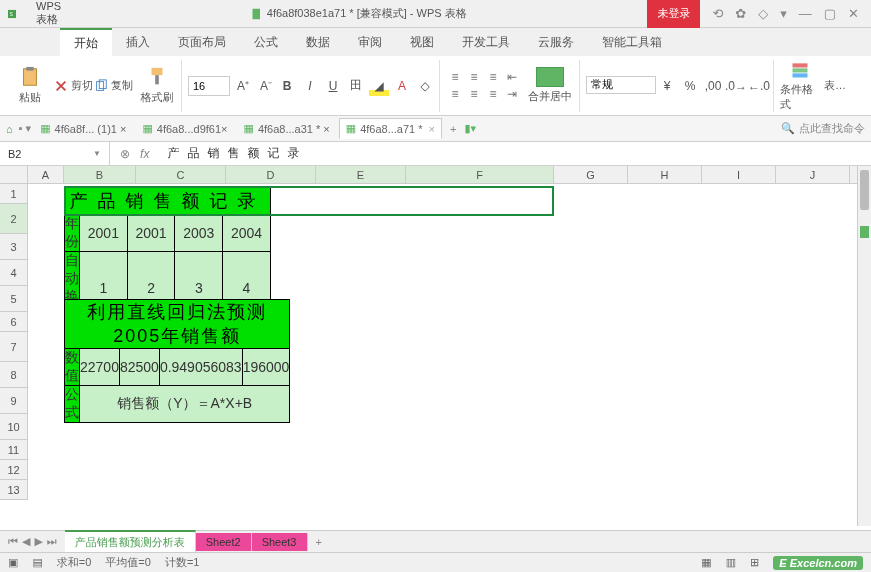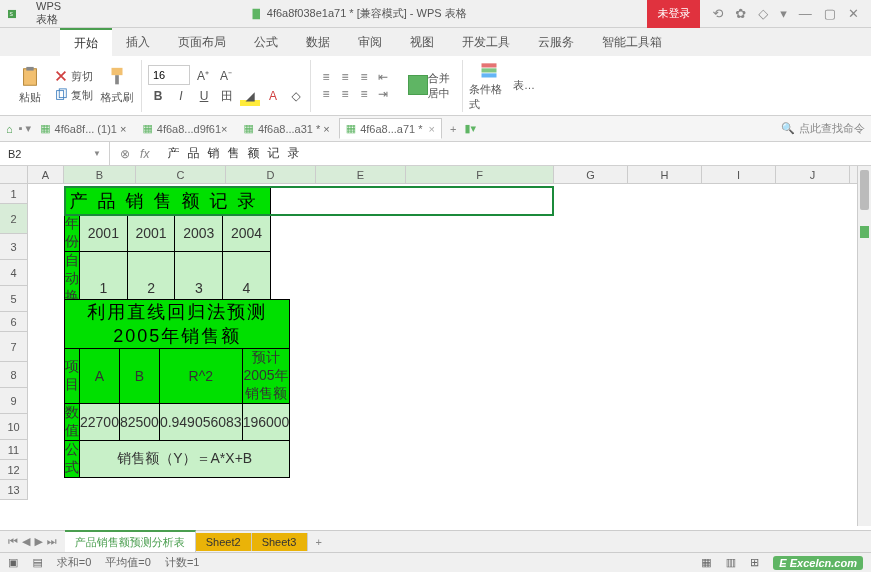--- a/index.html
+++ b/index.html
@@ -21,31 +21,31 @@
 .menubar .mtab.active { background: #fff; color: #333; border-top: 2px solid #4a9e4f; }
 
 
 .ribbon { height: 60px; background: #fff; border-bottom: 1px solid #d0d0d0; display: flex; align-items: center; padding: 0 6px; gap: 2px; }
 .ribbon .group { display: flex; align-items: center; gap: 4px; padding: 0 4px; border-right: 1px solid #e0e0e0; height: 52px; }
 .ribbon .group:last-child { border-right: none; }
 .rbtn-big { display: flex; flex-direction: column; align-items: center; justify-content: center; width: 40px; height: 52px; font-size: 11px; color: #555; cursor: pointer; }
 .rbtn-big svg { width: 22px; height: 22px; margin-bottom: 2px; }
 .rbtn-sm { display: flex; align-items: center; gap: 3px; font-size: 11px; color: #555; height: 18px; cursor: pointer; }
 .rbtn-sm svg { width: 14px; height: 14px; }
-.stack { display: flex; flex-direction: column; gap: 1px; }
+.stack { display: flex; flex-direction: row; gap: 1px; }
 .font-name { width: 100px; height: 20px; border: 1px solid #ccc; font-size: 11px; padding: 0 4px; }
 .font-size { width: 42px; height: 20px; border: 1px solid #ccc; font-size: 11px; padding: 0 4px; }
 .row { display: flex; align-items: center; gap: 3px; }
 .fmt-btn { width: 20px; height: 20px; display: flex; align-items: center; justify-content: center; color: #555; cursor: pointer; font-size: 12px; }
 .fmt-btn.b { font-weight: bold; }
 .fmt-btn.i { font-style: italic; }
 .fmt-btn.u { text-decoration: underline; }
 .align-grid { display: grid; grid-template-columns: repeat(4, 18px); gap: 1px; }
 .align-grid .ab { width: 18px; height: 16px; display: flex; align-items: center; justify-content: center; color: #777; cursor: pointer; }
-.merge-btn { display: flex; flex-direction: row; align-items: center; width: 50px; font-size: 11px; color: #555; margin-left: 12px; }
+.merge-btn { display: flex; flex-direction: column; align-items: center; width: 50px; font-size: 11px; color: #555; }
 .merge-btn .mb-icon { width: 28px; height: 20px; background: #5fb564; border: 1px solid #4a9e4f; margin-bottom: 2px; }
 .num-fmt { width: 70px; height: 18px; border: 1px solid #ccc; font-size: 11px; padding: 0 4px; }
 
 
 .filetabs { height: 26px; background: #f5f5f5; border-bottom: 1px solid #d0d0d0; display: flex; align-items: center; padding: 0 6px; gap: 2px; font-size: 11px; color: #666; }
 .filetabs .ficon { color: #4a9e4f; margin-right: 4px; }
 .filetabs .ftab { display: flex; align-items: center; gap: 4px; padding: 3px 6px; border: 1px solid transparent; cursor: pointer; }
 .filetabs .ftab.active { background: #fff; border: 1px solid #ccc; border-bottom: 1px solid #fff; }
 .filetabs .ftab .x { color: #aaa; margin-left: 2px; }
 .filetabs .search { margin-left: auto; color: #888; display: flex; align-items: center; gap: 4px; }
@@ -82,21 +82,21 @@
 .tbl .hd { background: #00e000; }
 .tbl .dt { background: #c8f0c8; }
 .tbl .wB{width:72px}.tbl .wC{width:90px}.tbl .wD{width:90px}.tbl .wE{width:90px}.tbl .wF{width:148px}
 
 
 .active-cell { position: absolute; border: 2px solid #1b8a3a; pointer-events: none; }
 
 
 .sheetbar { position: absolute; bottom: 20px; left: 0; right: 0; height: 22px; background: #f0f0f0; border-top: 1px solid #ccc; display: flex; align-items: center; font-size: 11px; }
 .sheetbar .navbtns { display: flex; gap: 4px; padding: 0 8px; color: #888; }
-.sheetbar .stab { padding: 3px 10px; border-right: 1px solid #ccc; background: #eab308; cursor: pointer; }
+.sheetbar .stab { padding: 3px 10px; border-right: 1px solid #ccc; background: #ec4899; cursor: pointer; }
 .sheetbar .stab.active { background: #fff; color: #4a9e4f; border-top: 2px solid #4a9e4f; }
 .sheetbar .plus { padding: 0 8px; color: #888; cursor: pointer; }
 
 
 .statusbar { position: absolute; bottom: 0; left: 0; right: 0; height: 20px; background: #f0f0f0; border-top: 1px solid #ccc; display: flex; align-items: center; font-size: 11px; color: #666; padding: 0 8px; gap: 14px; }
 .statusbar .logo-excel { margin-left: auto; background: #5fb564; color: #fff; padding: 1px 6px; border-radius: 3px; font-weight: bold; font-style: italic; }
 .scroll-right { position: absolute; right: 0; top: 0; bottom: 0; width: 14px; background: #f0f0f0; border-left: 1px solid #ccc; }
 .scroll-right .thumb { position: absolute; top: 4px; left: 2px; right: 2px; height: 40px; background: #bbb; border-radius: 2px; }
 .scroll-right .mini { position: absolute; top: 60px; left: 2px; right: 2px; height: 12px; background: #5fb564; }
 </style>
@@ -203,20 +203,32 @@
       <span class="ab">≡</span>
       <span class="ab">≡</span>
       <span class="ab">⇥</span>
     </div>
     <div class="merge-btn">
         <div class="mb-icon"></div>
         <span>合并居中</span>
       </div>
   </div>
   <div class="group">
+    <div class="stack">
+      <input class="num-fmt" value="常规" style="">
+      <div class="row">
+        <span class="fmt-btn">¥</span>
+        <span class="fmt-btn">%</span>
+        <span class="fmt-btn">,00</span>
+        <span class="fmt-btn">.0→</span>
+        <span class="fmt-btn">←.0</span>
+      </div>
+    </div>
+  </div>
+  <div class="group">
     <div class="rbtn-big">
       <svg viewBox="0 0 24 24">
           <rect x="3" y="4" width="18" height="5" fill="#e57373"></rect>
           <rect x="3" y="10" width="18" height="5" fill="#81c784"></rect>
           <rect x="3" y="16" width="18" height="5" fill="#64b5f6"></rect>
         </svg>
       <span>条件格式</span>
     </div>
     <span style="font-size:11px;color:#555">表…</span>
   </div>
@@ -324,27 +336,20 @@
         </table>
     </div>
 
     <div class="tbl tbl2">
       <table>
         <tbody>
             <tr>
               <td class="title" colspan="5" style="letter-spacing:2px">利用直线回归法预测2005年销售额</td>
             </tr>
         <tr>
-          <td class="hd wB">项目</td>
-          <td class="hd wC">A</td>
-          <td class="hd wD">B</td>
-          <td class="hd wE">R^2</td>
-          <td class="hd wF">预计2005年销售额</td>
-        </tr>
-        <tr>
           <td class="hd wB">数值</td>
           <td class="dt">22700</td>
           <td class="dt">82500</td>
           <td class="dt">0.949056083</td>
           <td class="dt">196000</td>
         </tr>
         <tr>
           <td class="hd wB">公式</td>
           <td class="dt" colspan="4">销售额（Y）＝A*X+B</td>
         </tr>

